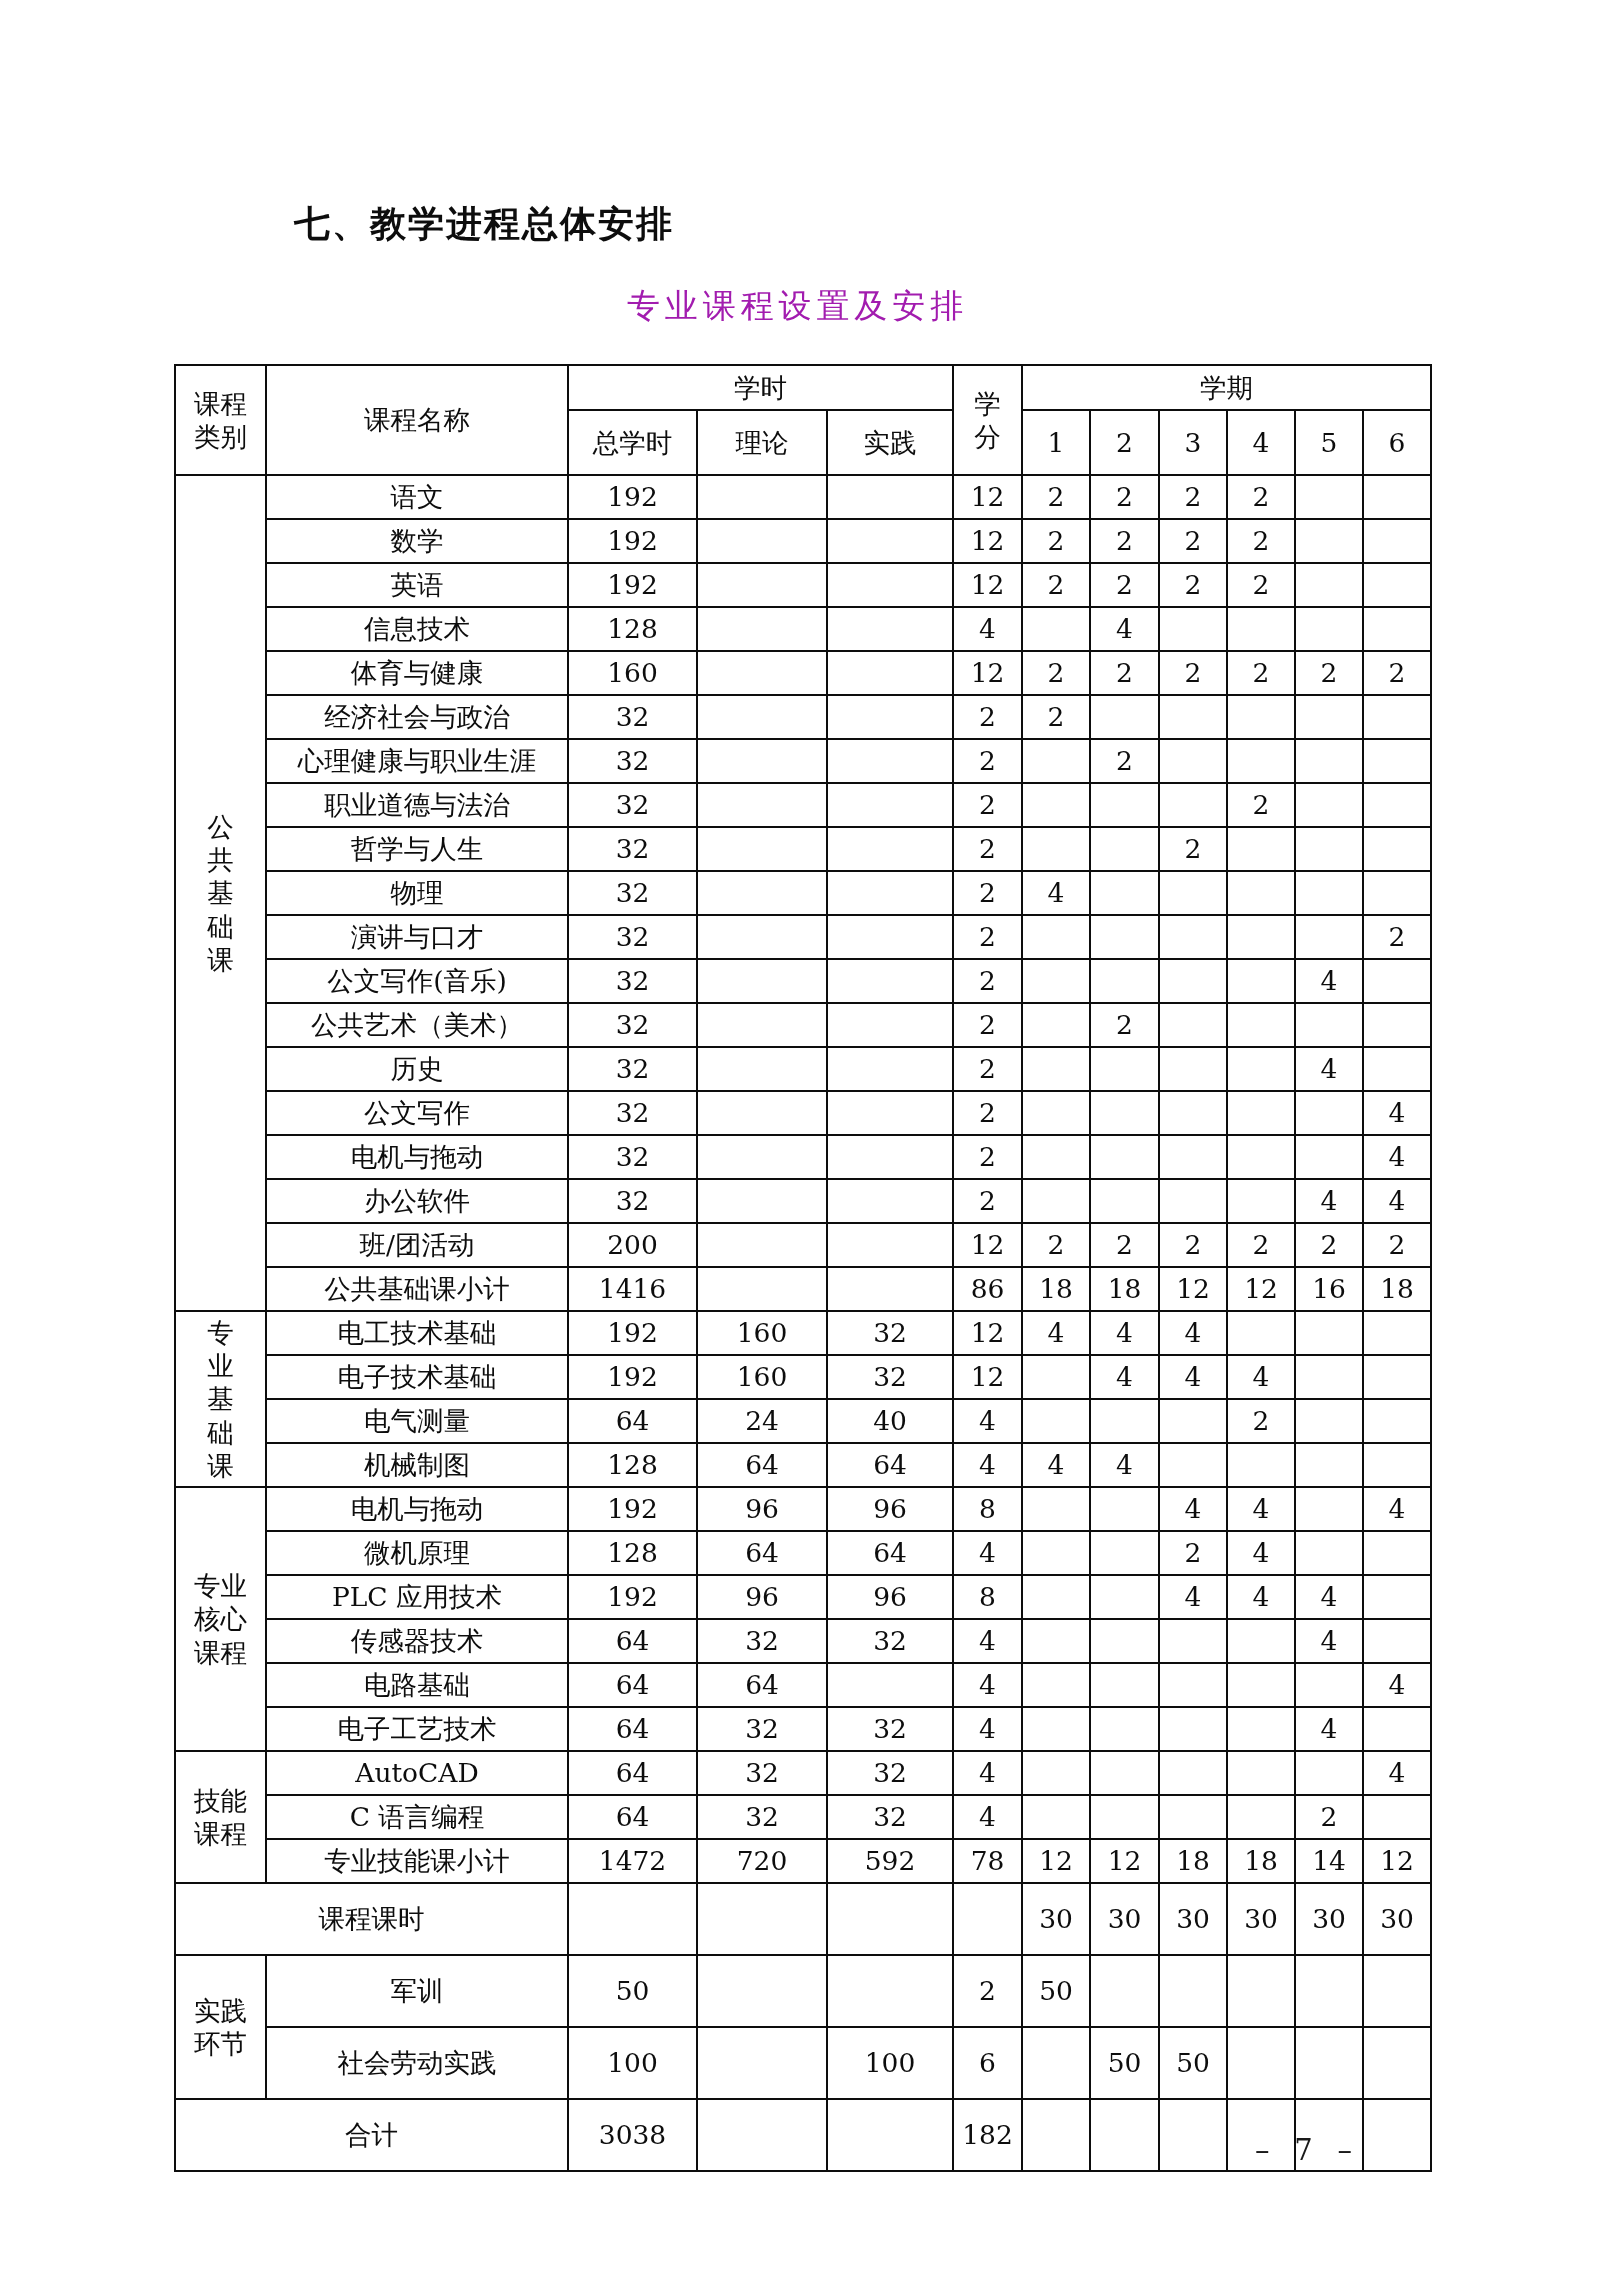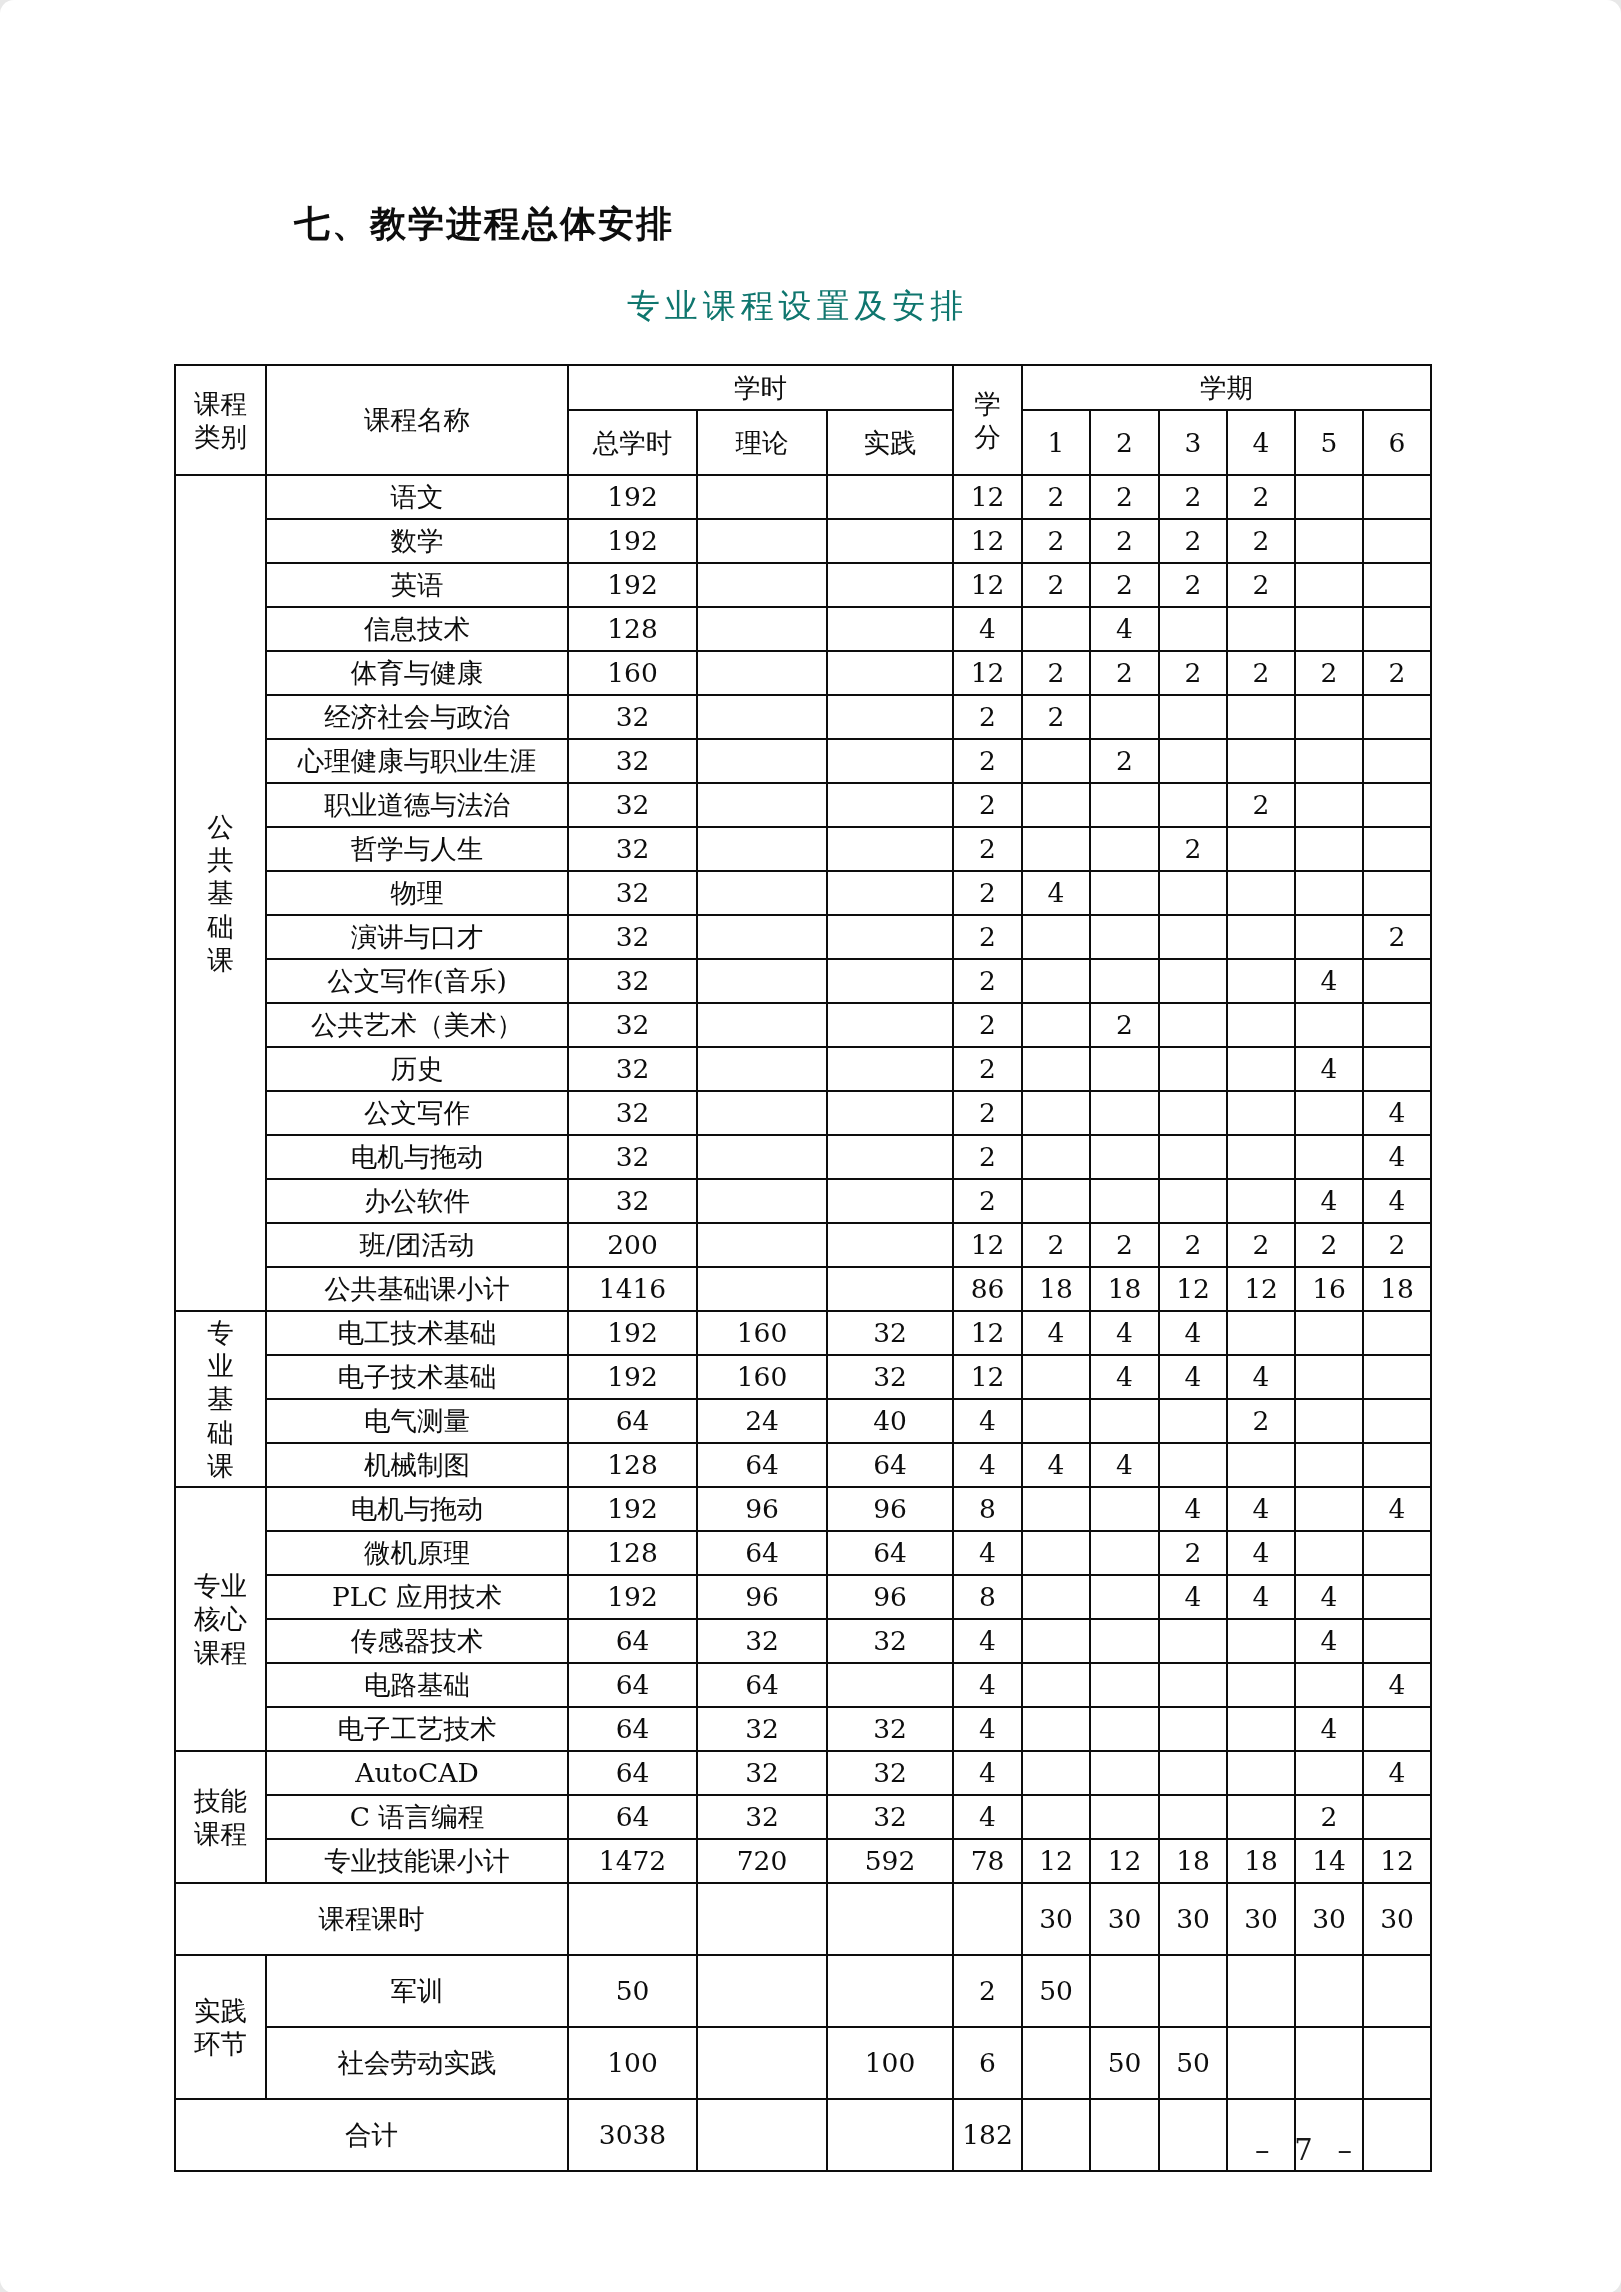--- a/index.html
+++ b/index.html
@@ -3,31 +3,30 @@
 <meta charset="utf-8">
 <style>
   html,body{margin:0;padding:0;background:#e8e8e8;}
   .page{
     position:relative;
     width:1621px;height:2293px;
     background:#ffffff;
     font-family:"DejaVu Serif", serif;
     color:#111111;
     overflow:hidden;
-    border-radius:14px;
   }
   .heading{
     position:absolute;left:294px;top:200px;
     font-family:"Liberation Sans", sans-serif;
     font-size:36px;font-weight:bold;letter-spacing:2px;
     margin:0;color:#0d0d0d;
   }
   .table-title{
     position:absolute;left:174px;top:284px;width:1247px;
-    text-align:center;font-size:33px;letter-spacing:4.9px;color:#0f766e;
+    text-align:center;font-size:33px;letter-spacing:4.9px;color:#a21caf;
   }
   table.curriculum{
     position:absolute;left:174px;top:364px;
     width:1247px;
     border-collapse:collapse;table-layout:fixed;padding-left:24px;
   }
   table.curriculum td{
     border:2px solid #0d0d0d;
     text-align:center;vertical-align:middle;
     font-size:26.5px;line-height:1.25;

